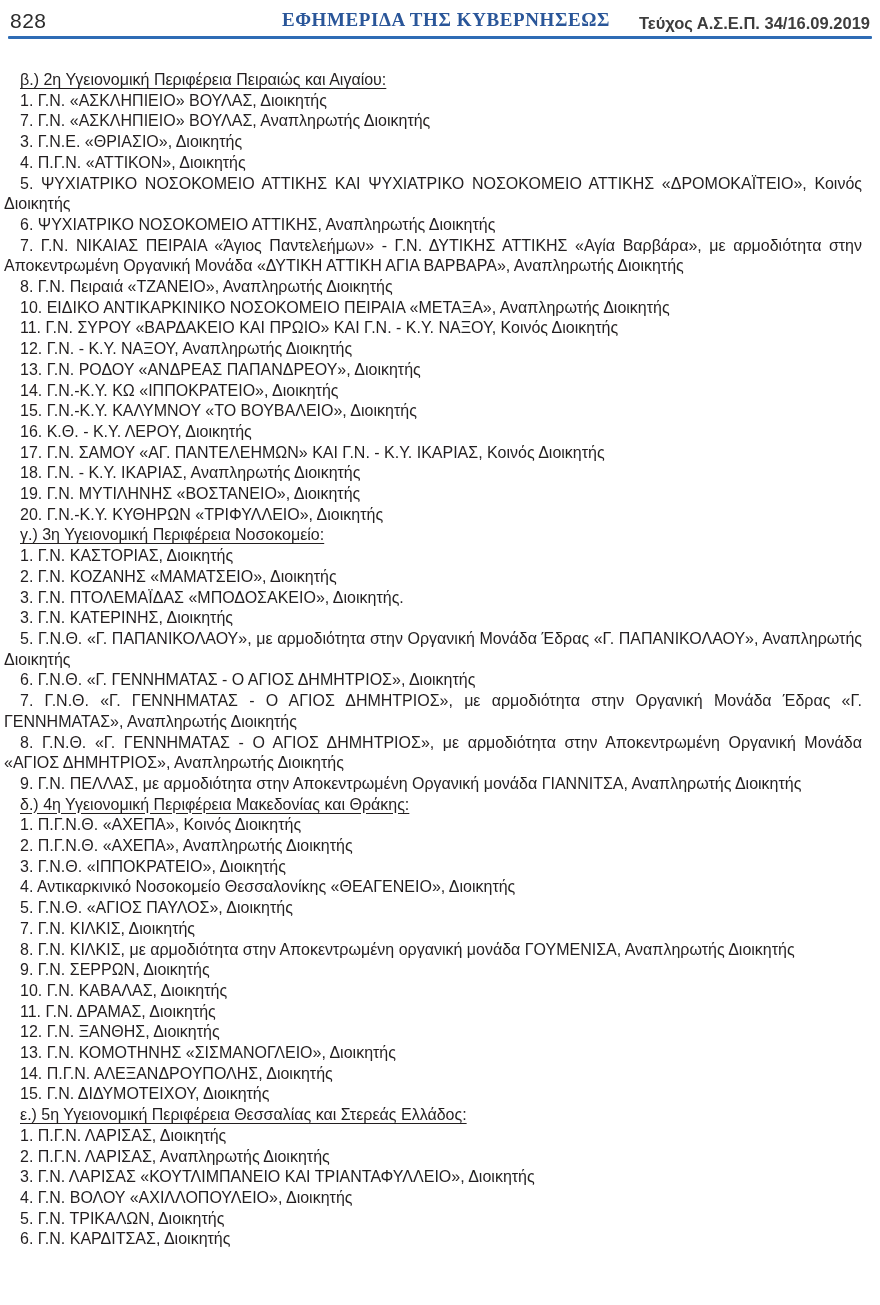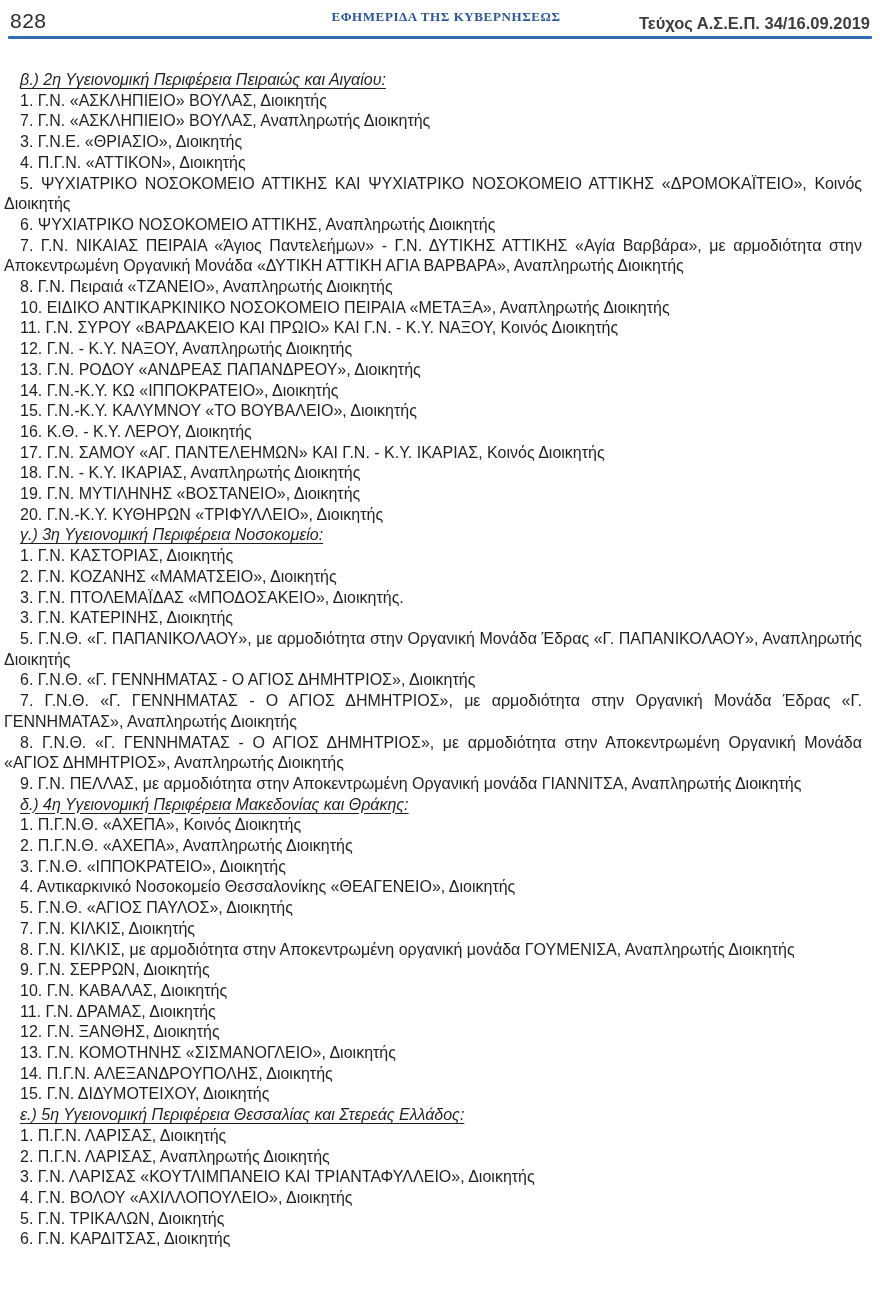--- a/index.html
+++ b/index.html
@@ -34,21 +34,21 @@
     letter-spacing: 0.5px;
   }
   .gazette-title {
     position: absolute;
     left: 12px;
     right: 0;
     top: 9px;
     text-align: center;
     font-family: "Liberation Serif", "DejaVu Serif", serif;
     font-weight: bold;
-    font-size: 13px;
+    font-size: 19px;
     color: #2a5699;
     letter-spacing: 0.6px;
   }
   .issue-info {
     margin-left: auto;
     font-size: 16.5px;
     color: #3d3d3d;
     font-weight: bold;
   }
   .header-rule {
@@ -63,21 +63,20 @@
     line-height: 20.7px;
     text-align: justify;
   }
   .document-body p {
     margin: 0;
     text-indent: 16px;
   }
   .section-heading {
     text-decoration: underline;
     text-underline-offset: 3px;
-    font-style: italic;
   }
 </style>
 </head>
 <body>
 
 <div class="page">
   <header class="page-header">
     <span class="page-number">828</span>
     <span class="gazette-title" style="color: rgb(42, 86, 153);">ΕΦΗΜΕΡΙΔΑ ΤΗΣ ΚΥΒΕΡΝΗΣΕΩΣ</span>
     <span class="issue-info">Τεύχος Α.Σ.Ε.Π. 34/16.09.2019</span>

